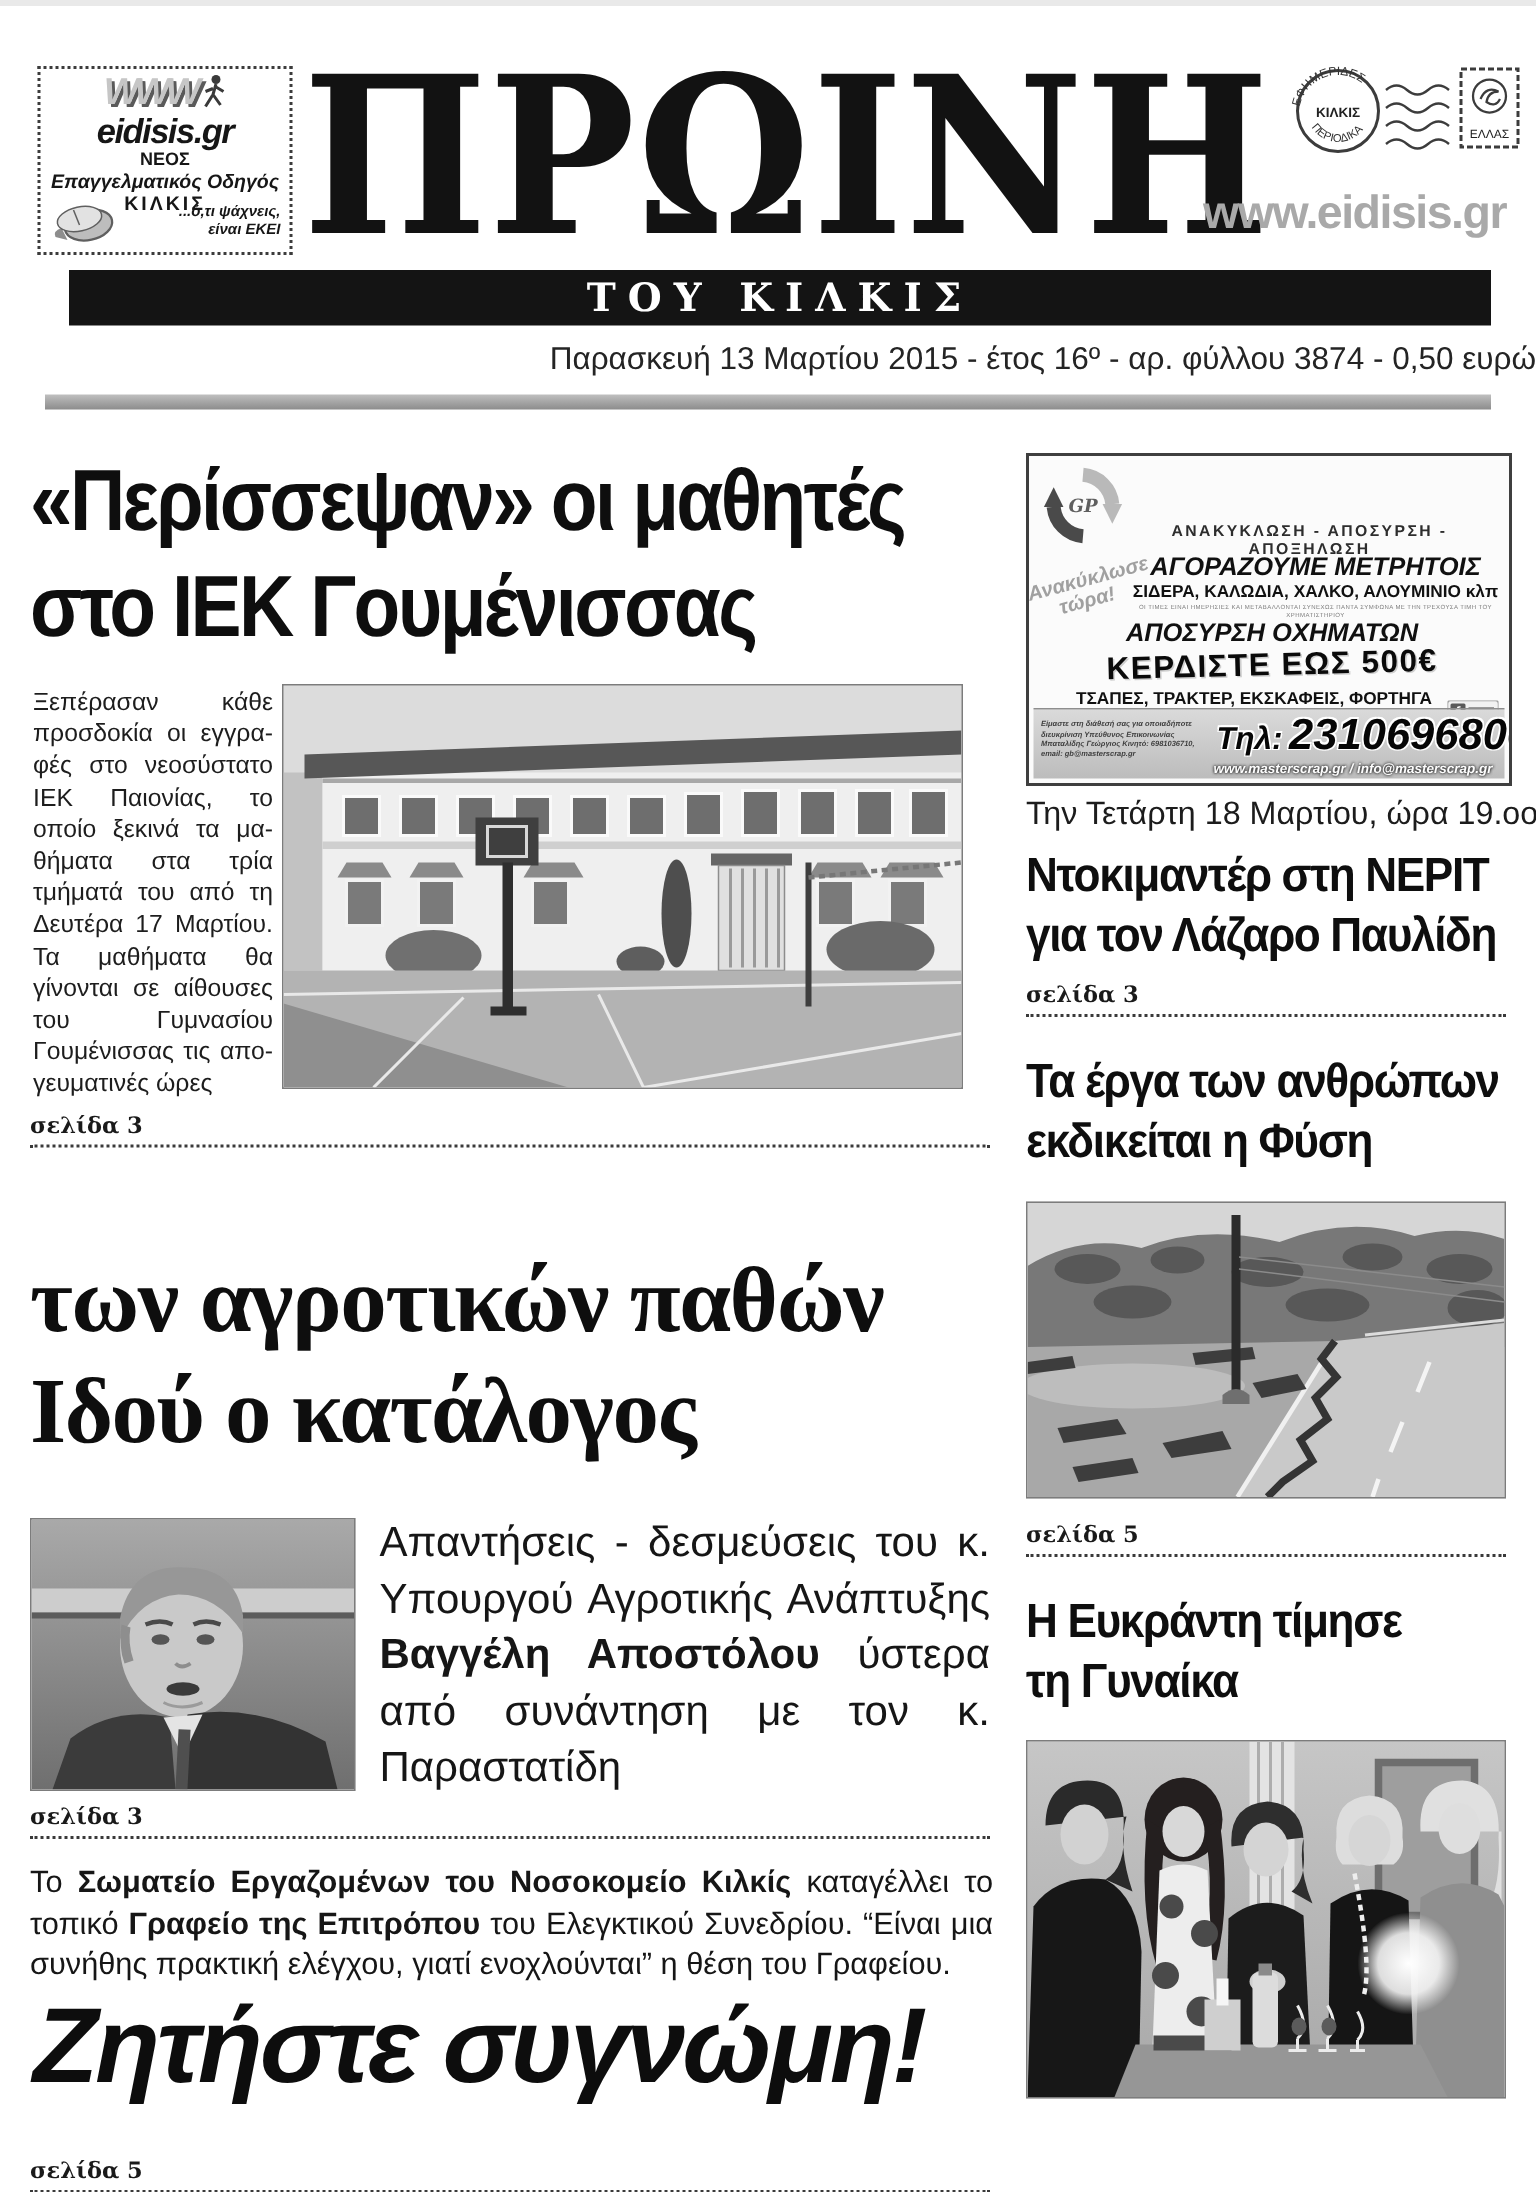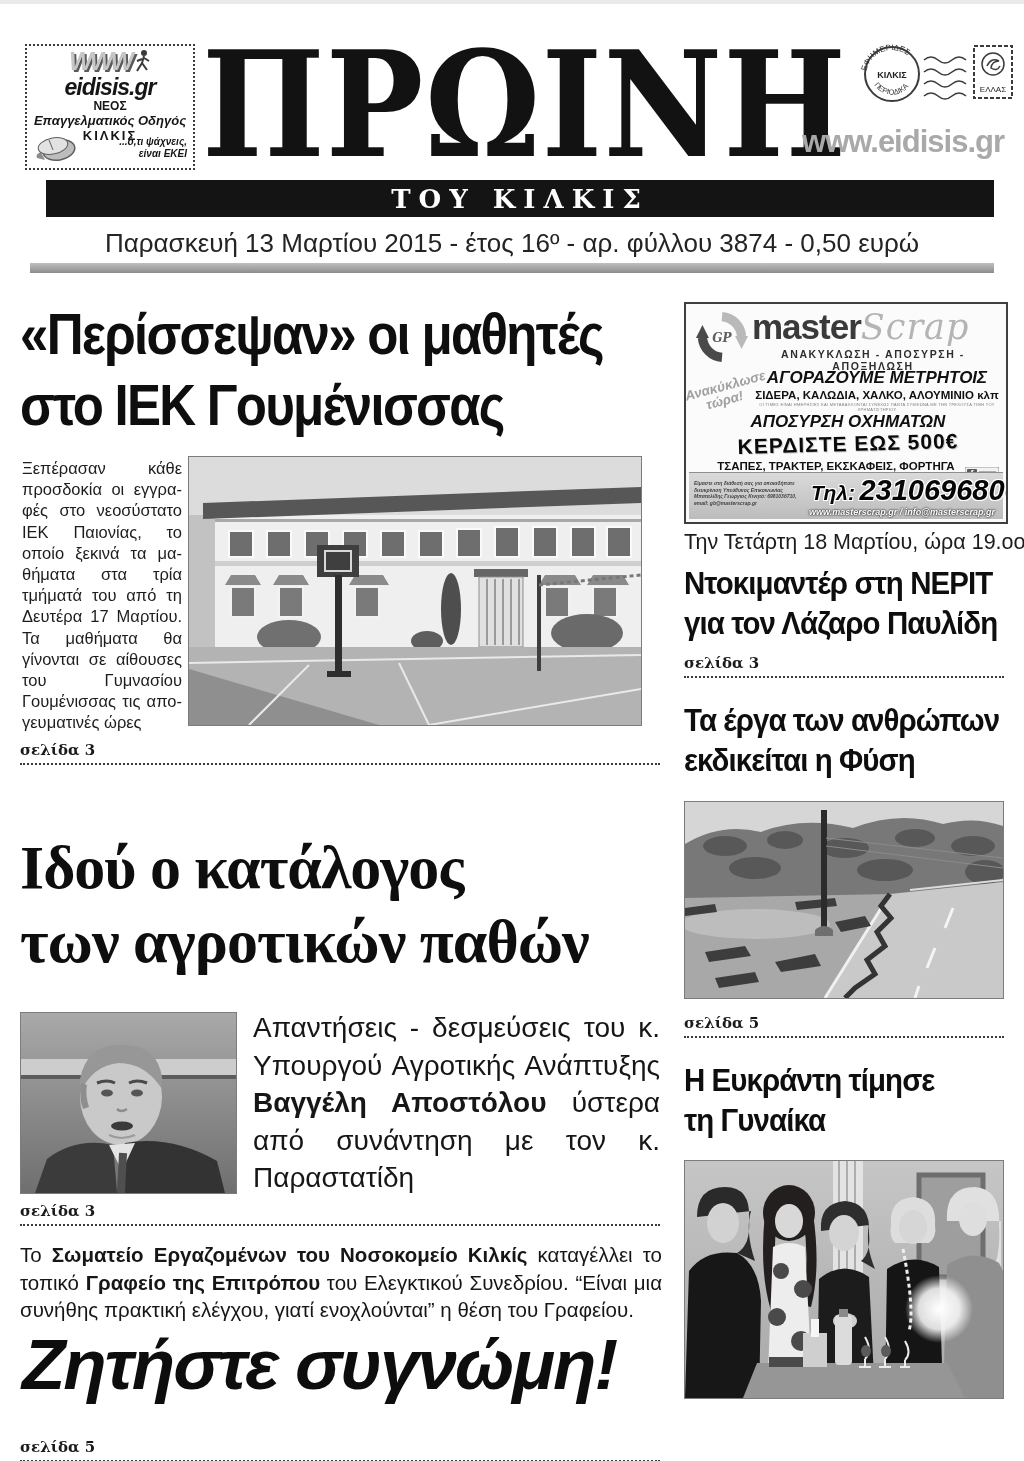--- a/index.html
+++ b/index.html
@@ -20,21 +20,21 @@
   .mouse-svg{position:absolute;left:8px;bottom:6px;}
   .masthead{position:absolute;left:202px;top:34px;font-family:"DejaVu Serif",serif;font-weight:bold;
             font-size:112px;line-height:104px;color:#121212;transform:scale(1.16,1.30);
             transform-origin:left top;letter-spacing:1px;white-space:nowrap;}
   .website{position:absolute;right:20px;top:120px;font-size:31px;font-weight:bold;color:#a9a9a9;
            letter-spacing:-1px;z-index:4;}
   .stamps{position:absolute;left:858px;top:36px;width:156px;height:78px;}
   .subtitle-bar{position:absolute;left:46px;right:30px;top:176px;height:37px;background:#141414;
                 color:#fff;display:flex;align-items:center;justify-content:center;
                 font-family:"DejaVu Serif",serif;font-weight:bold;font-size:26px;letter-spacing:8px;}
-  .dateline{position:absolute;left:0;right:0;top:224px;text-align:center;font-size:26px;color:#242424;}
+  .dateline{position:absolute;left:0;right:0;top:224px;text-align:right;font-size:21px;color:#242424;}
   .graybar{position:absolute;left:30px;right:30px;top:259px;height:10px;
            background:linear-gradient(#bfbfbf,#8c8c8c);}
   
   .pageref{position:absolute;font-family:"DejaVu Serif",serif;font-weight:bold;font-size:15px;
            padding-bottom:4px;border-bottom:2px dotted #3a3a3a;color:#1a1a1a;}
   .photo{position:absolute;border:1px solid #7c7c7c;background:#d5d5d5;overflow:hidden;}
   .photo svg{display:block;width:100%;height:100%;}
   
   .h-main{position:absolute;left:20px;top:294px;font-weight:bold;font-size:58px;line-height:71px;
           letter-spacing:-2px;transform:scaleX(0.88);transform-origin:left top;color:#0e0e0e;white-space:nowrap;}
@@ -230,22 +230,22 @@
       <rect x="138" y="214" width="24" height="6" fill="#2e2e2e"></rect>
       <rect x="348" y="118" width="4" height="96" fill="#3e3e3e"></rect>
       <line x1="350" y1="128" x2="452" y2="118" stroke="#777" stroke-width="3" stroke-dasharray="4 3"></line>
     </svg>
   </div>
 
   <div class="pageref" id="ref1">σελίδα 3</div>
 
 
   <div class="h-serif">
+    <div>των αγροτικών παθών</div>
     <div>Ιδού ο κατάλογος</div>
-    <div>των αγροτικών παθών</div>
   </div>
 
   <div class="photo" id="s2-photo">
     <svg viewBox="0 0 215 180" preserveAspectRatio="none">
       <defs>
         <linearGradient id="pbg" x1="0" y1="0" x2="0" y2="1">
           <stop offset="0" stop-color="#a9a9a9"></stop>
             <stop offset="1" stop-color="#6f6f6f"></stop>
         </linearGradient>
       </defs>
@@ -281,21 +281,20 @@
   <div class="pageref" id="ref3">σελίδα 5</div>
 
   <div class="ad">
     <svg class="ad-recycle" width="56" height="54" viewBox="0 0 60 58">
       <path d="M30 7 A23 23 0 0 1 51 28" stroke="#b9b9b9" stroke-width="10" fill="none"></path>
       <polygon points="44,28 58,28 51,42" fill="#b9b9b9"></polygon>
       <path d="M30 51 A23 23 0 0 1 9 30" stroke="#4a4a4a" stroke-width="10" fill="none"></path>
       <polygon points="16,30 2,30 9,16" fill="#4a4a4a"></polygon>
       <text x="30" y="34" font-size="13" font-style="italic" font-weight="bold" fill="#5f5f5f" text-anchor="middle" font-family="DejaVu Serif,serif">GP</text>
     </svg>
-    <div class="ad-brand"><span class="b1">master</span><span class="b2">Scrap</span></div>
     <div class="ad-services">ΑΝΑΚΥΚΛΩΣΗ - ΑΠΟΣΥΡΣΗ - ΑΠΟΞΗΛΩΣΗ</div>
     <div class="ad-rotate">
       <div>Ανακύκλωσε</div>
       <div>τώρα!</div>
     </div>
     <div class="ad-buy">
       <div class="t1">ΑΓΟΡΑΖΟΥΜΕ ΜΕΤΡΗΤΟΙΣ</div>
       <div class="t2">ΣΙΔΕΡΑ, ΚΑΛΩΔΙΑ, ΧΑΛΚΟ, ΑΛΟΥΜΙΝΙΟ κλπ</div>
       <div class="t3">ΟΙ ΤΙΜΕΣ ΕΙΝΑΙ ΗΜΕΡΗΣΙΕΣ ΚΑΙ ΜΕΤΑΒΑΛΛΟΝΤΑΙ ΣΥΝΕΧΩΣ ΠΑΝΤΑ ΣΥΜΦΩΝΑ ΜΕ ΤΗΝ ΤΡΕΧΟΥΣΑ ΤΙΜΗ ΤΟΥ ΧΡΗΜΑΤΙΣΤΗΡΙΟΥ</div>
     </div>

